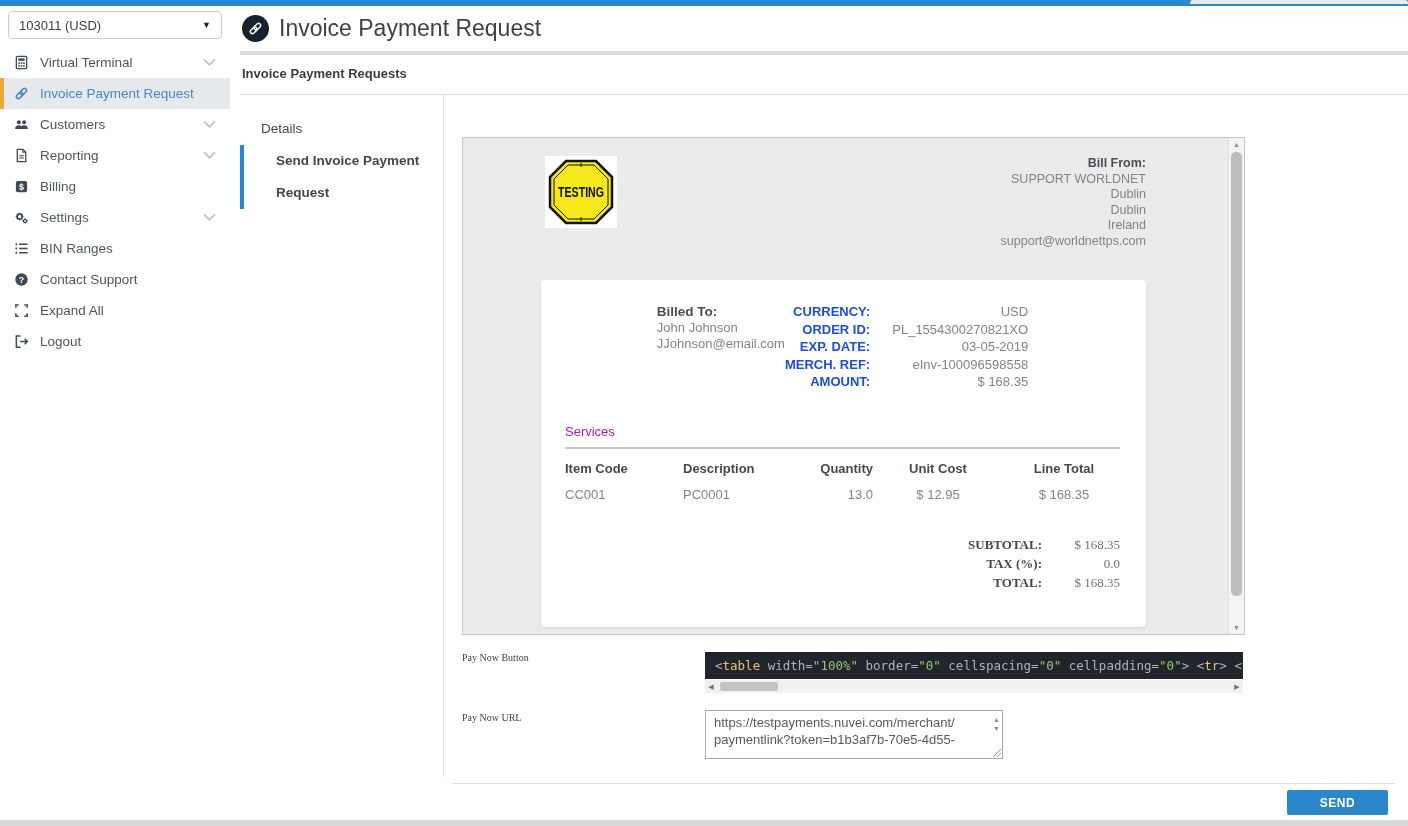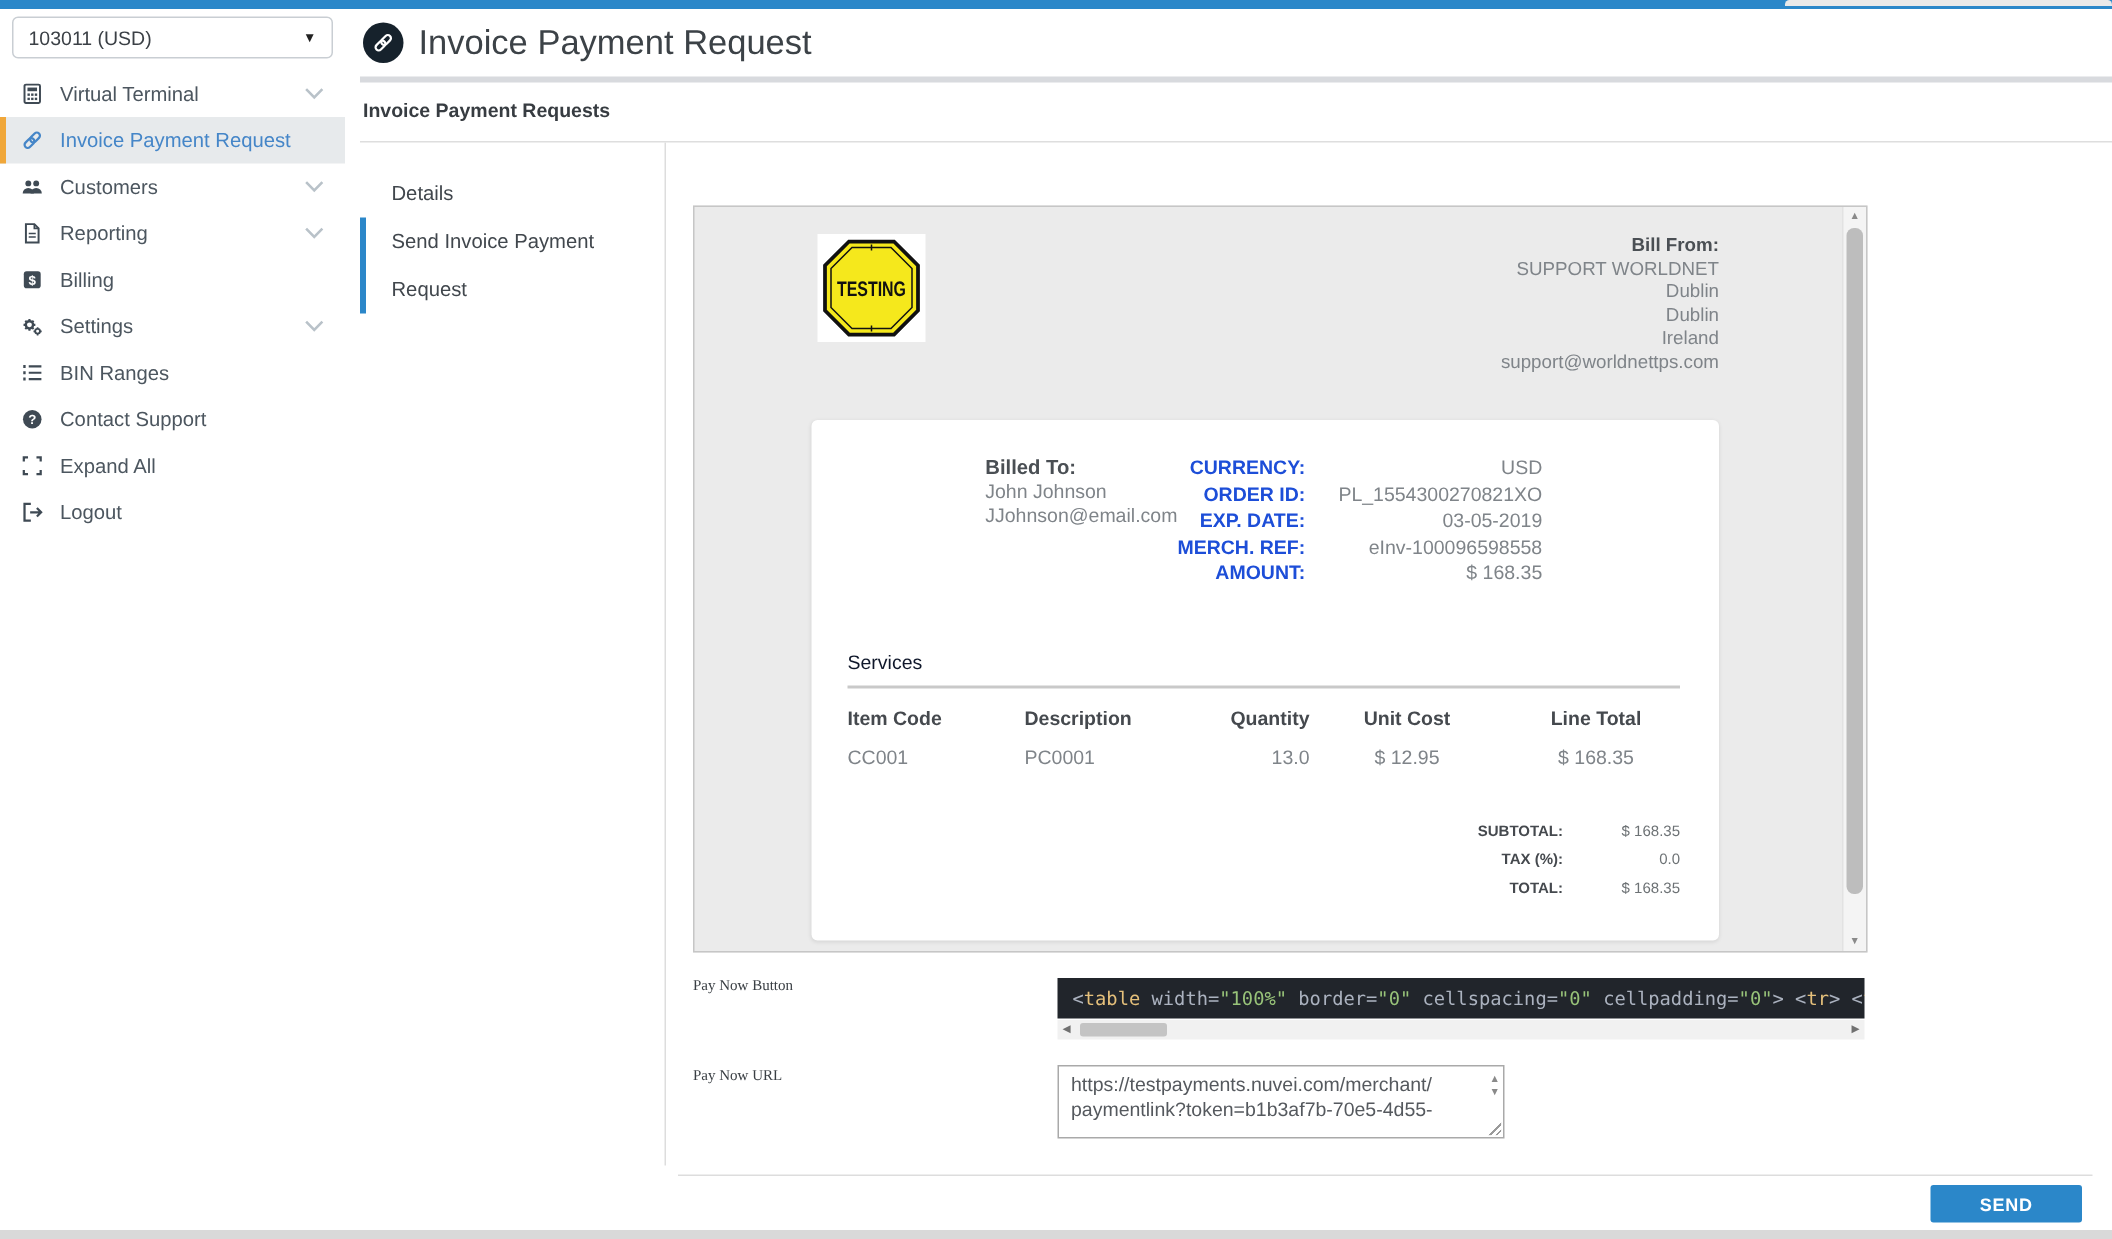--- a/index.html
+++ b/index.html
@@ -33,44 +33,44 @@
   .header-badge svg{width:15px;height:15px;}
   .page-title{font-size:23px;font-weight:400;color:#3c4247;}
   .header-divider{position:absolute;left:10px;top:45px;right:0;height:4px;background:#d8dade;}
   .breadcrumb{position:absolute;left:12px;top:60px;font-size:13px;font-weight:bold;color:#373c41;}
   .thin-divider{position:absolute;left:10px;top:88px;right:0;height:1px;background:#dedede;}
 
   
   .tab-col{position:absolute;left:10px;top:89px;width:203px;height:682px;border-right:1px solid #ddd;}
   .tab{line-height:32px;padding-left:21px;font-size:13.5px;color:#41474d;cursor:pointer;max-width:170px;}
   .tab:first-child{margin-top:18px;}
-  .tab.active{border-left:4px solid var(--accent,#2b87c9);padding-left:17px;}
+  .tab.active{border-left:4px solid var(--accent,#2b87c9);padding-left:32px;font-weight:bold;}
 
   
   .invoice-frame{position:absolute;left:232px;top:131px;width:783px;height:498px;background:#ebebeb;border:1px solid #c6c6c6;box-sizing:border-box;overflow:hidden;}
   .inv-inner{margin:18px 98px 0 78px;}
   .inv-header{display:flex;justify-content:space-between;align-items:flex-start;margin-bottom:31px;}
   .inv-logo{width:72px;height:72px;background:#fff;margin-left:4px;}
   .bill-from{text-align:right;font-size:12.5px;line-height:15.5px;color:#7f8489;}
   .bill-from .bf-label{font-weight:bold;color:#4a4f54;}
   .inv-card{background:#fff;border-radius:4px;box-shadow:0 1px 3px rgba(0,0,0,.10);padding:24px 26px 0 24px;height:347px;box-sizing:border-box;}
   .inv-top{display:flex;justify-content:center;}
   .billed-to{font-size:13px;line-height:16px;color:#7f8489;}
   .billed-to .bt-label{font-weight:bold;color:#4a4f54;font-size:13.5px;}
   .meta-table{display:grid;grid-template-columns:auto 150px;column-gap:8px;row-gap:1px;font-size:13px;line-height:16.5px;}
   .meta-label{font-weight:bold;color:#1d4ed8;text-align:right;}
   .meta-value{color:#7f8489;text-align:right;}
-  .services-label{margin-top:43px;font-size:13px;color:#0f172a;}
+  .services-label{margin-top:33px;font-size:13px;color:#a21caf;}
   .svc-rule{margin-top:8px;border:none;border-top:2px solid #c9c9c9;}
   .svc-table{display:grid;grid-template-columns:118px 112px 78px 130px 122px;margin-top:12px;font-size:13px;row-gap:11px;}
   .svc-h{font-weight:bold;color:#45494e;}
   .svc-c{color:#7f8489;}
   .al-l{text-align:left;} .al-r{text-align:right;} .al-c{text-align:center;}
   .totals{margin-top:34px;display:grid;grid-template-columns:auto 72px;column-gap:6px;row-gap:2px;
-          font-size:10px;line-height:17px;justify-content:end;}
+          font-size:13px;line-height:17px;justify-content:end;font-family:Liberation Serif, serif;}
   .tot-label{font-weight:bold;color:#45494e;text-align:right;}
   .tot-value{color:#6d7275;text-align:right;}
 
   
   .v-scrollbar{position:absolute;top:0;right:0;bottom:0;width:15px;background:#f4f4f4;border-left:1px solid #e2e2e2;}
   .v-scrollbar .arr{position:absolute;left:0;width:15px;text-align:center;font-size:7px;color:#8a8a8a;line-height:13px;}
   .v-scrollbar .arr.up{top:0;} .v-scrollbar .arr.down{bottom:0;}
   .v-thumb{position:absolute;left:2px;right:2px;top:14px;height:444px;background:#bdbdbd;border-radius:5px;}
 
   

